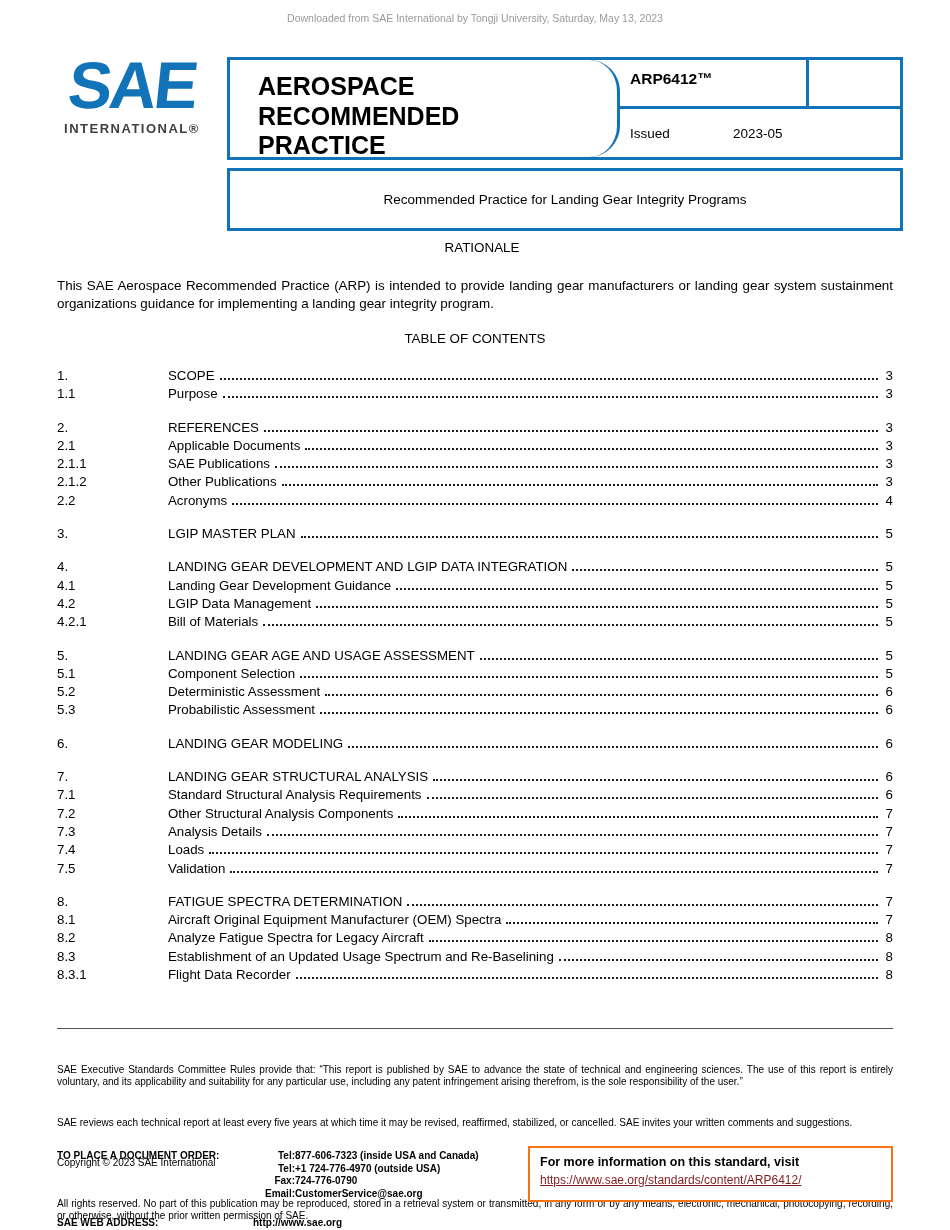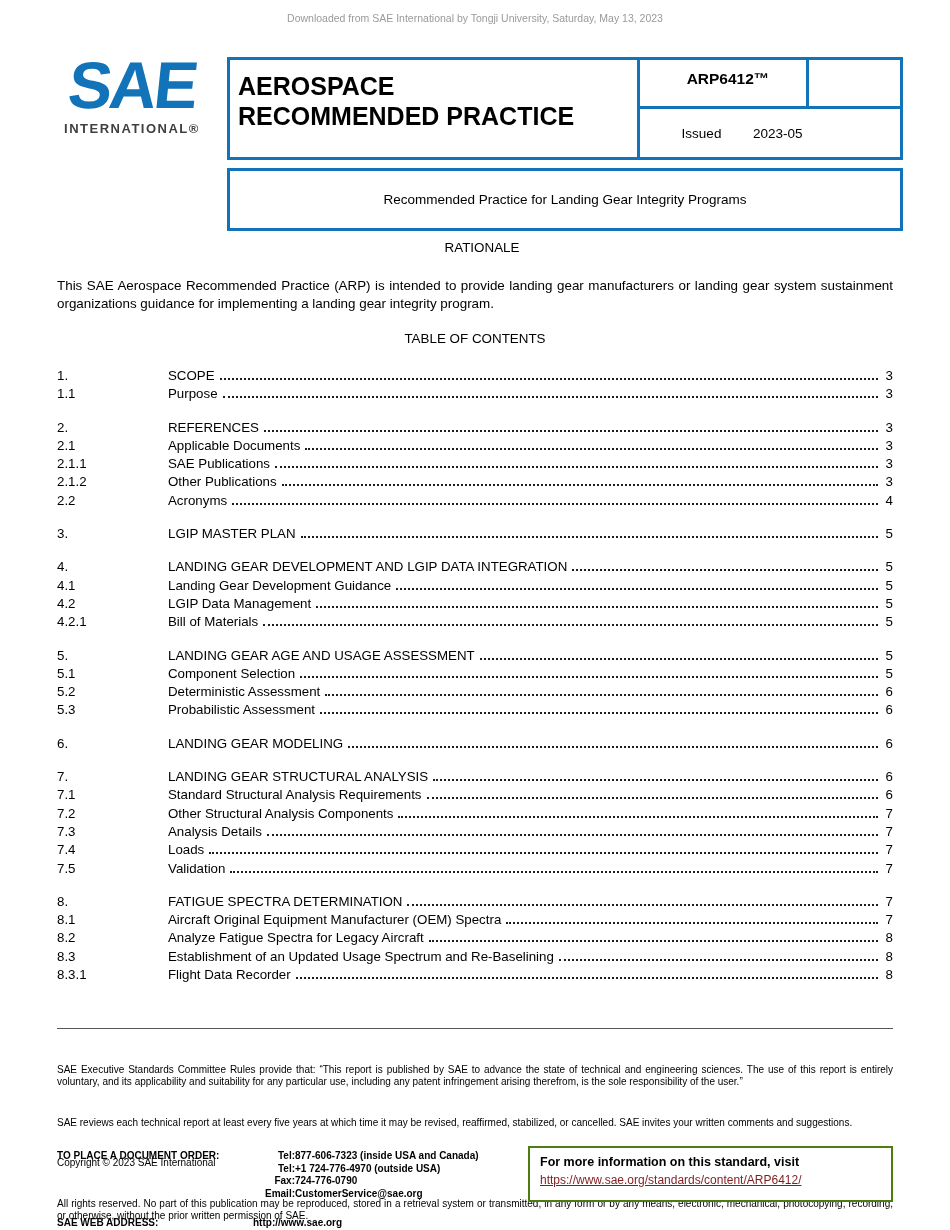--- a/index.html
+++ b/index.html
@@ -34,24 +34,24 @@
     margin-top: 4px; font-weight: bold; font-size: 13px;
     letter-spacing: 1.5px; color: #404040;
   }
 
   
   .header-table { position: absolute; left: 227px; top: 57px; width: 676px; }
   .header-top {
     display: flex; border: 3px solid #1273b9; height: 103px; background: #fff;
   }
   .cell-doctype {
-    flex: 1; padding: 12px 8px; font-size: 25px; font-weight: bold;
-    line-height: 1.18; border-right: 3px solid #1273b9;
-  }
-  .header-right { width: 260px; display: flex; flex-direction: column; text-align: center; }
+    flex: 1; padding: 12px 28px; font-size: 25px; font-weight: bold;
+    line-height: 1.18; border-right: 3px solid #1273b9; border-radius: 31px;
+  }
+  .header-right { width: 280px; display: flex; flex-direction: column; }
   .row-number { display: flex; height: 49px; border-bottom: 3px solid #1273b9; }
   .cell-number {
     flex: 1; padding: 10px 0 0 10px; font-weight: bold; font-size: 15.5px;
   }
   .cell-rev { width: 94px; border-left: 3px solid #1273b9; }
   .row-issued { flex: 1; display: flex; align-items: center; font-size: 13.5px; }
   .issued-label { margin-left: 10px; width: 103px; }
   .header-title-bar {
     margin-top: 8px; border: 3px solid #1273b9; height: 63px;
     display: flex; align-items: center; justify-content: center;
@@ -99,21 +99,21 @@
   }
   .order-flex { display: flex; }
   .order-heading { width: 196px; flex: none; }
   .contact-row { display: flex; line-height: 12.5px; text-align: right; }
   .contact-label { width: 42px; flex: none; }
   .web-row { display: flex; margin-top: 17px; }
   .web-label { width: 196px; flex: none; }
 
   .info-box {
     position: absolute; left: 528px; top: 1146px; width: 365px; height: 56px;
-    border: 2px solid #4d7c0f; padding: 7px 10px; background: #fff;
+    border: 2px solid #f97316; padding: 7px 10px; background: #fff;
   }
   .info-box-text { font-weight: bold; font-size: 12.5px; }
   .info-box-link {
     display: inline-block; margin-top: 4px; font-size: 12px;
     color: #7f1d1d; text-decoration: underline; cursor: pointer;
   }
 </style>
 </head>
 <body>
 

